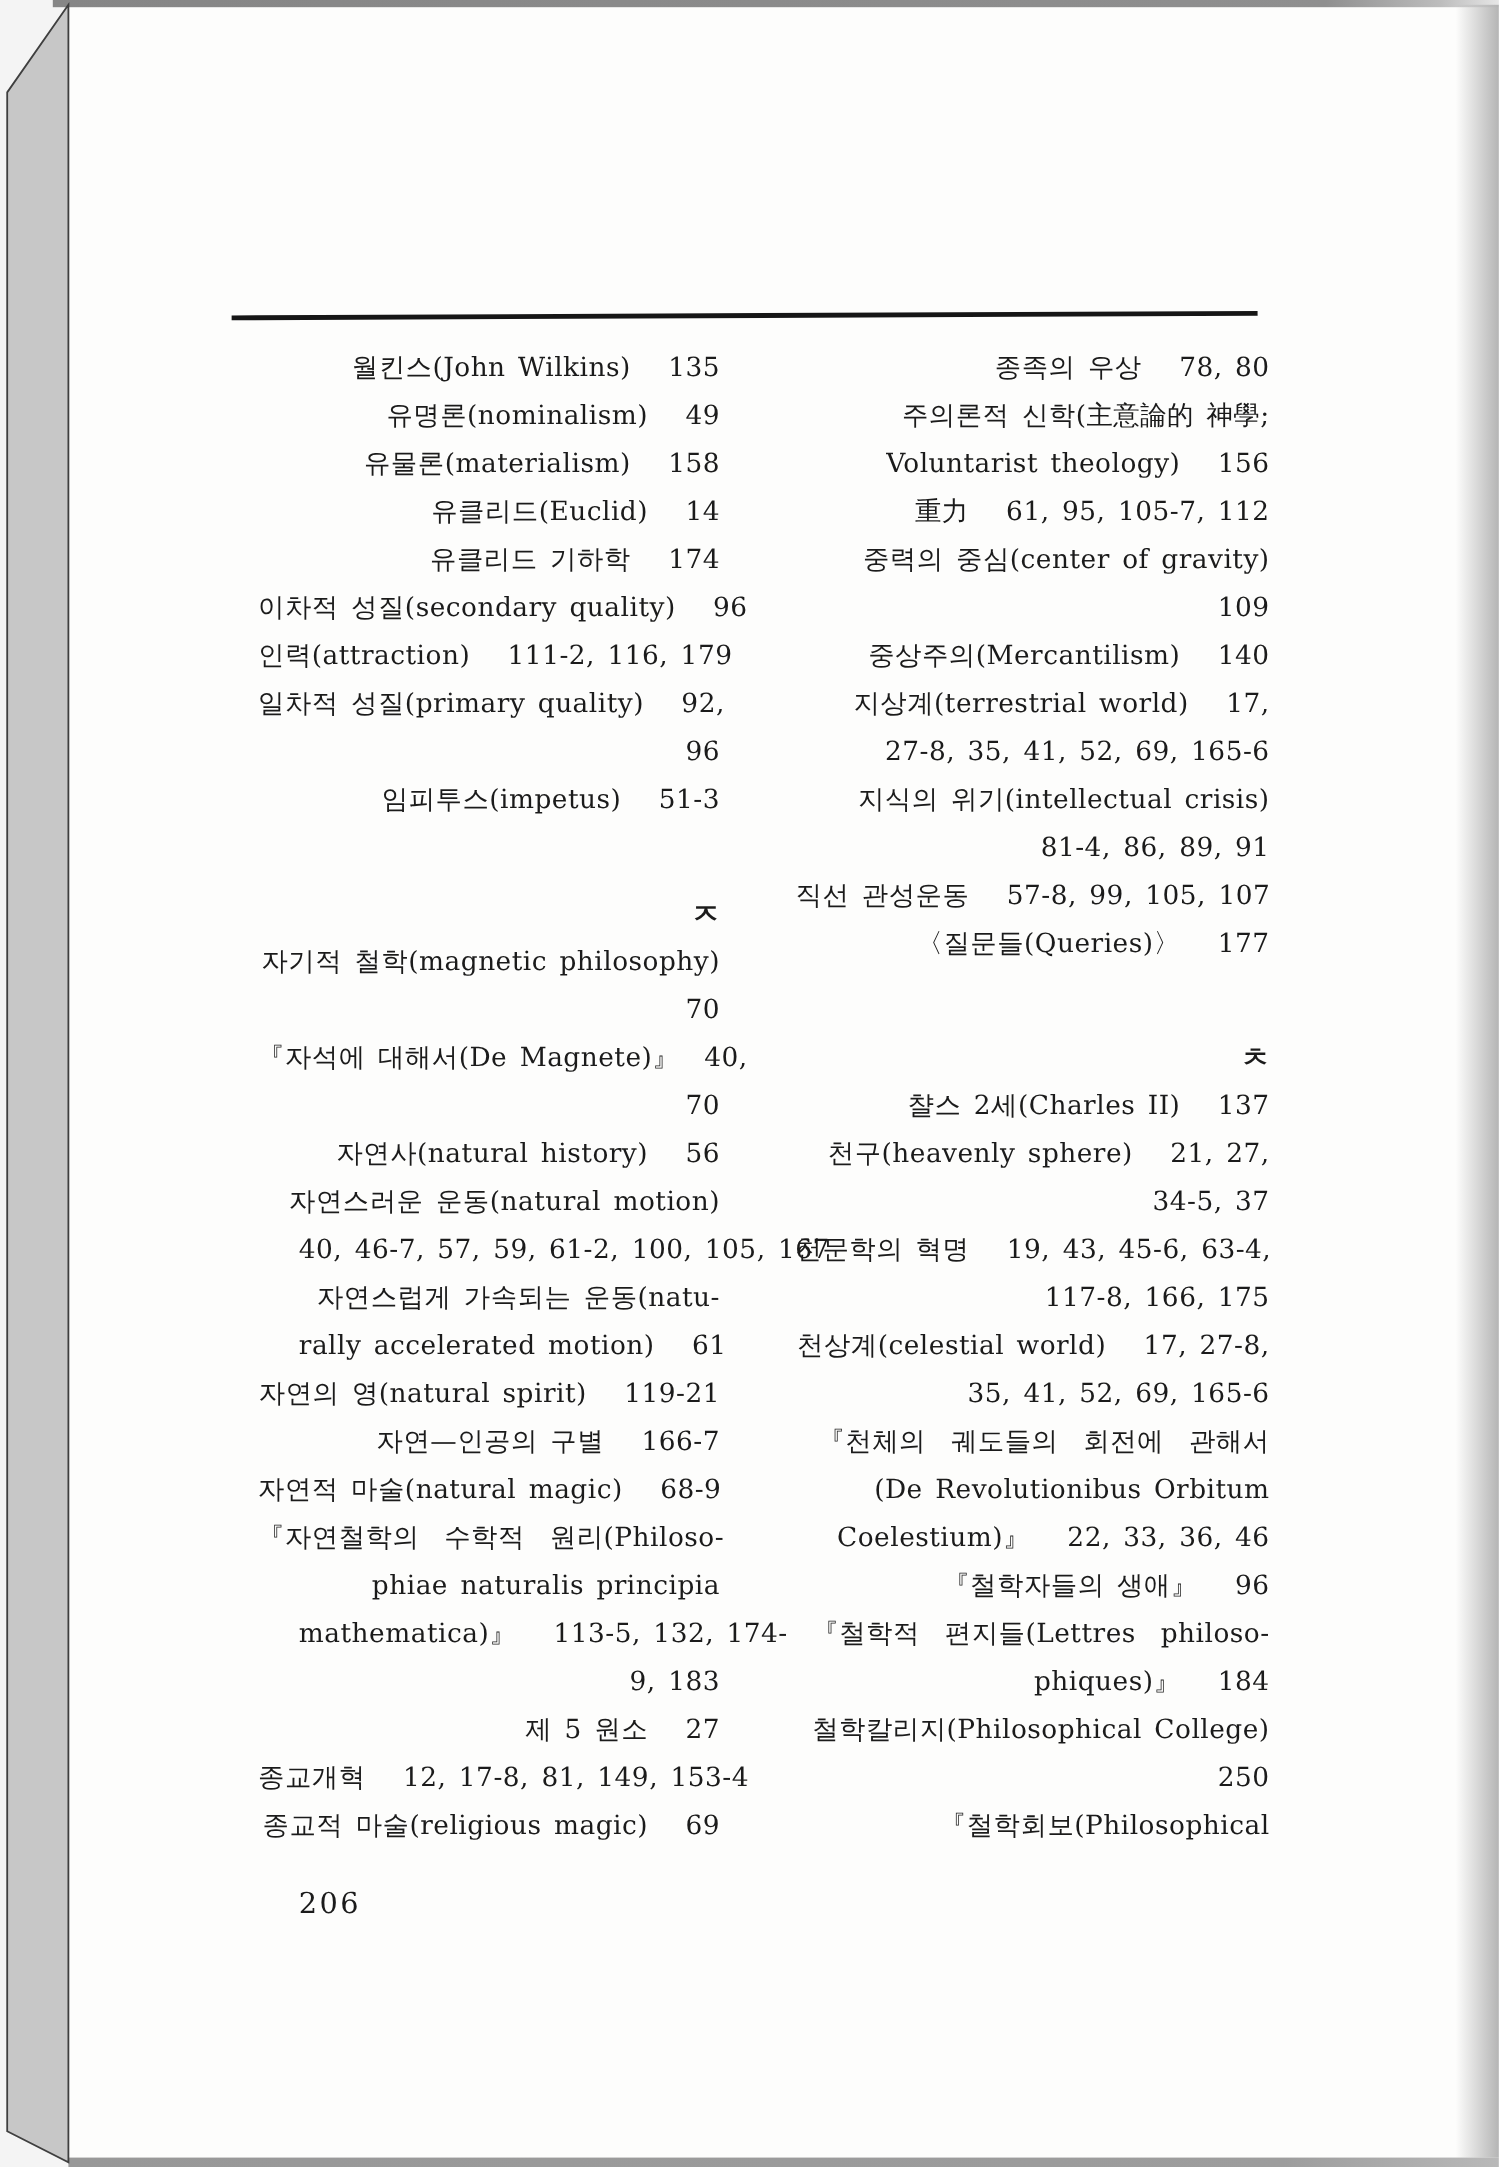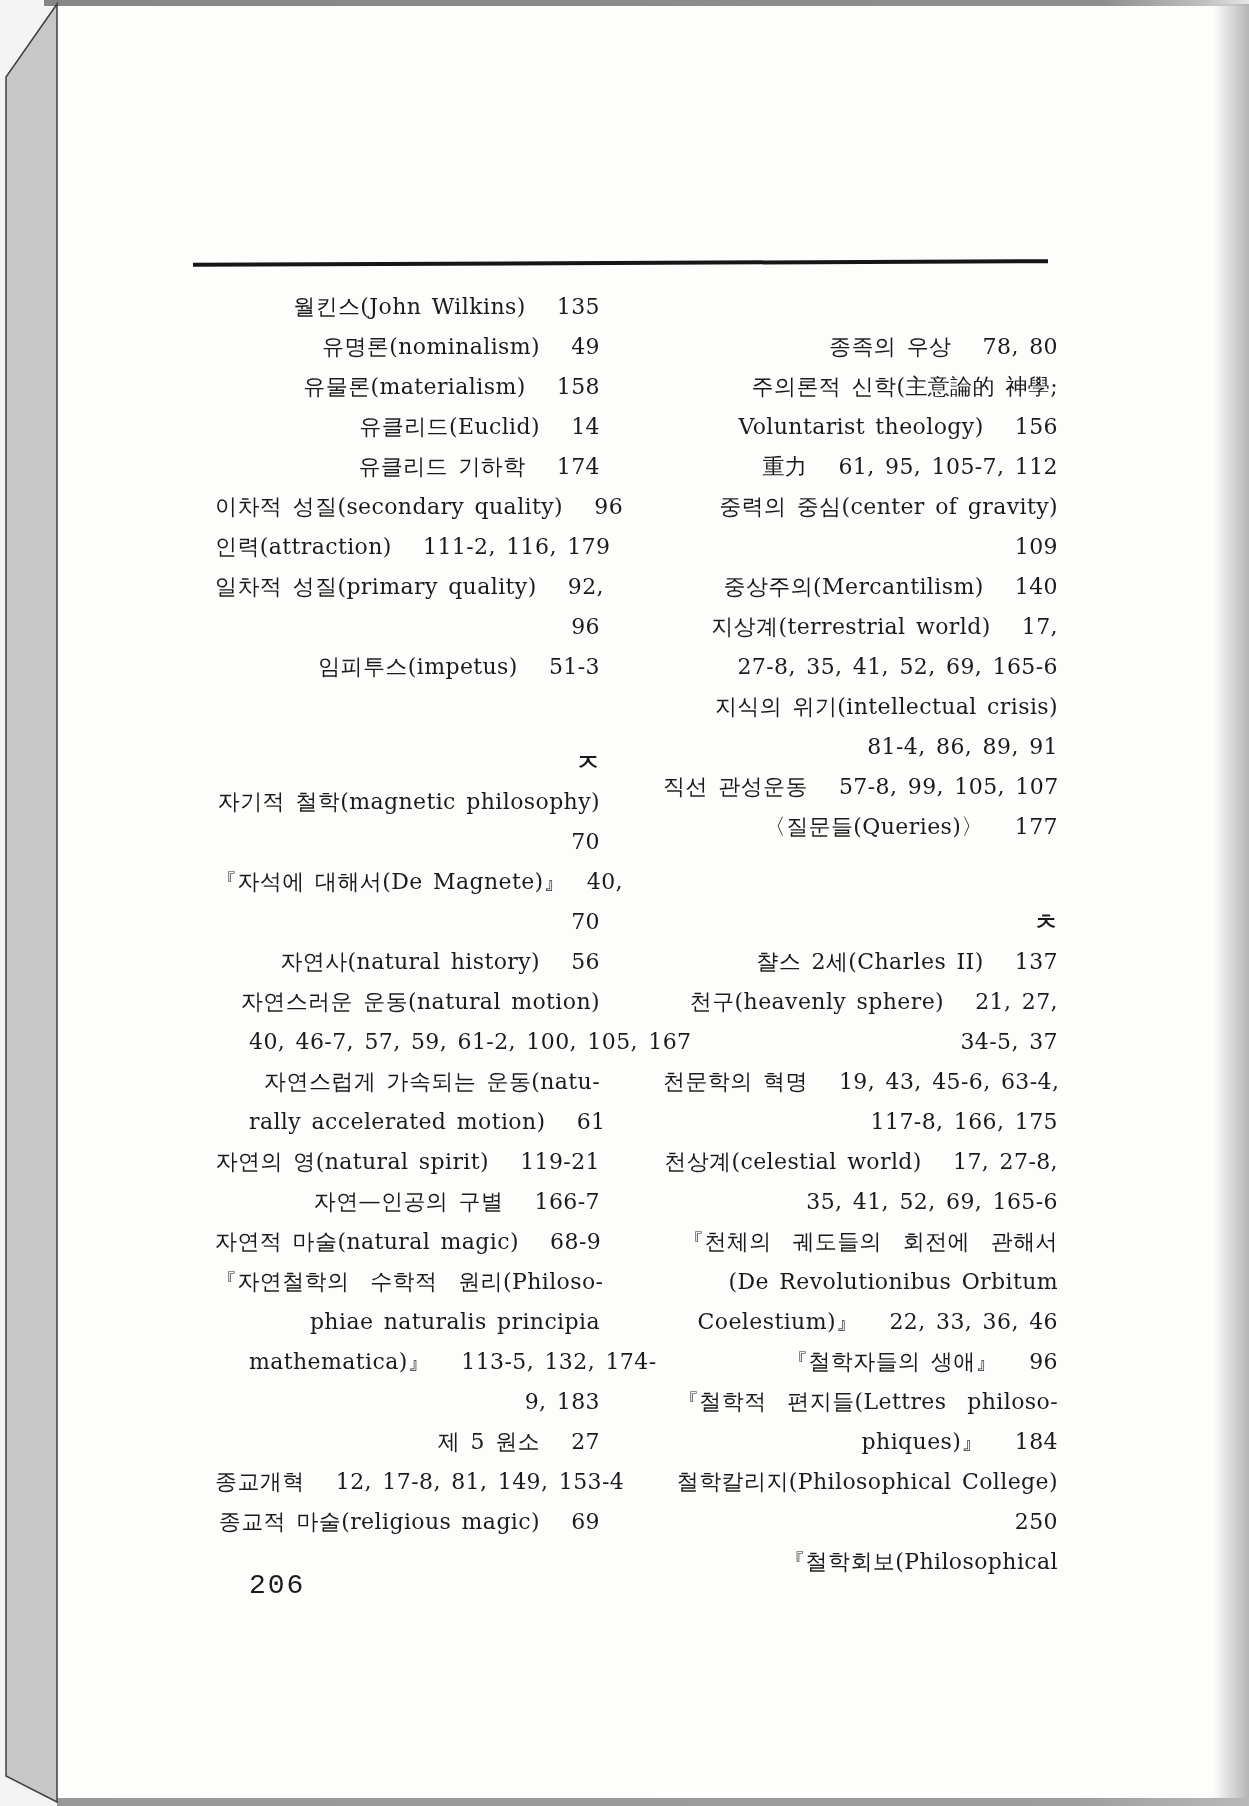--- a/index.html
+++ b/index.html
@@ -33,32 +33,32 @@
     background: #161616;
     transform: rotate(-0.25deg);
   }
   .col {
     position: absolute; top: 287px;
     font-size: 22px; line-height: 40px;
     color: #1b1b1b;
     letter-spacing: 0.4px; word-spacing: 3px; text-align: right;
   }
   .col-left  { left: 215px; width: 385px; }
-  .col-right { left: 663px; width: 395px; margin-top: 40px; }
+  .col-right { left: 663px; width: 395px; }
   .line { white-space: pre; height: 40px; }
   .entry .line + .line { padding-left: 34px; }
   .section-header {
     margin-top: 55px; padding-left: 28px;
     font-weight: bold; font-size: 23px; line-height: 40px; height: 40px;
     white-space: pre;
   }
   .page-number {
     position: absolute; left: 249px; top: 1566px;
-    font-size: 28px; line-height: 40px;
-    color: #1b1b1b; letter-spacing: 2px; font-family: Liberation Mono, monospace;
+    font-size: 24px; line-height: 40px;
+    color: #1b1b1b; letter-spacing: 2px;
   }
 </style>
 </head>
 <body>
 
 <div class="paper"></div>
 
 <div class="top-edge"></div>
 <div class="bottom-edge"></div>
 <div class="right-shade"></div>

